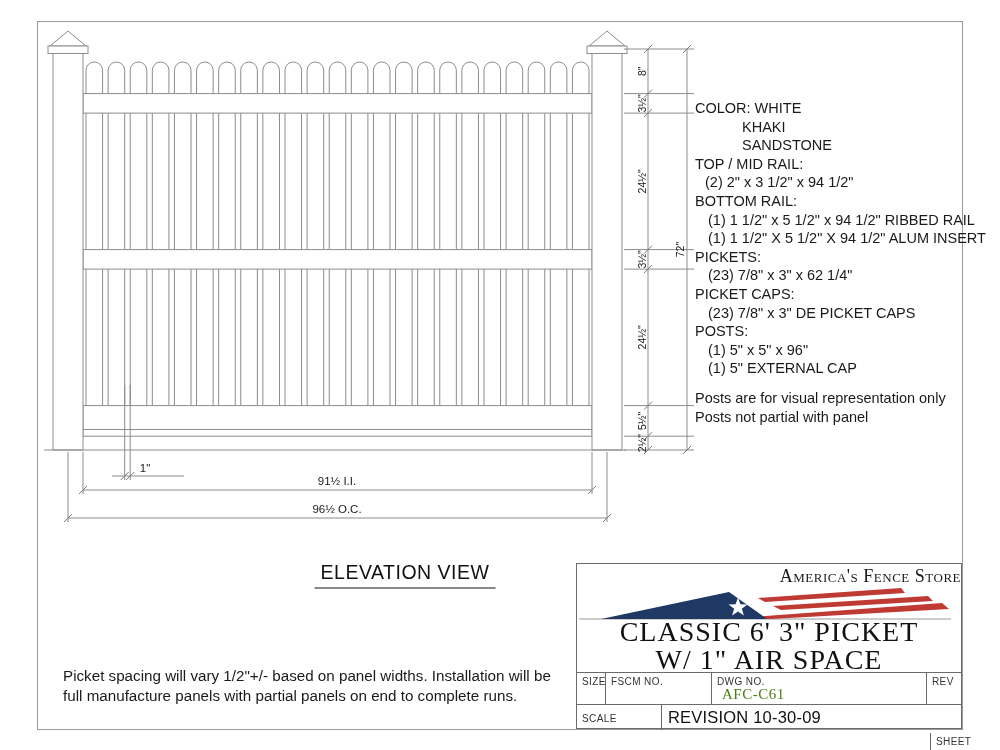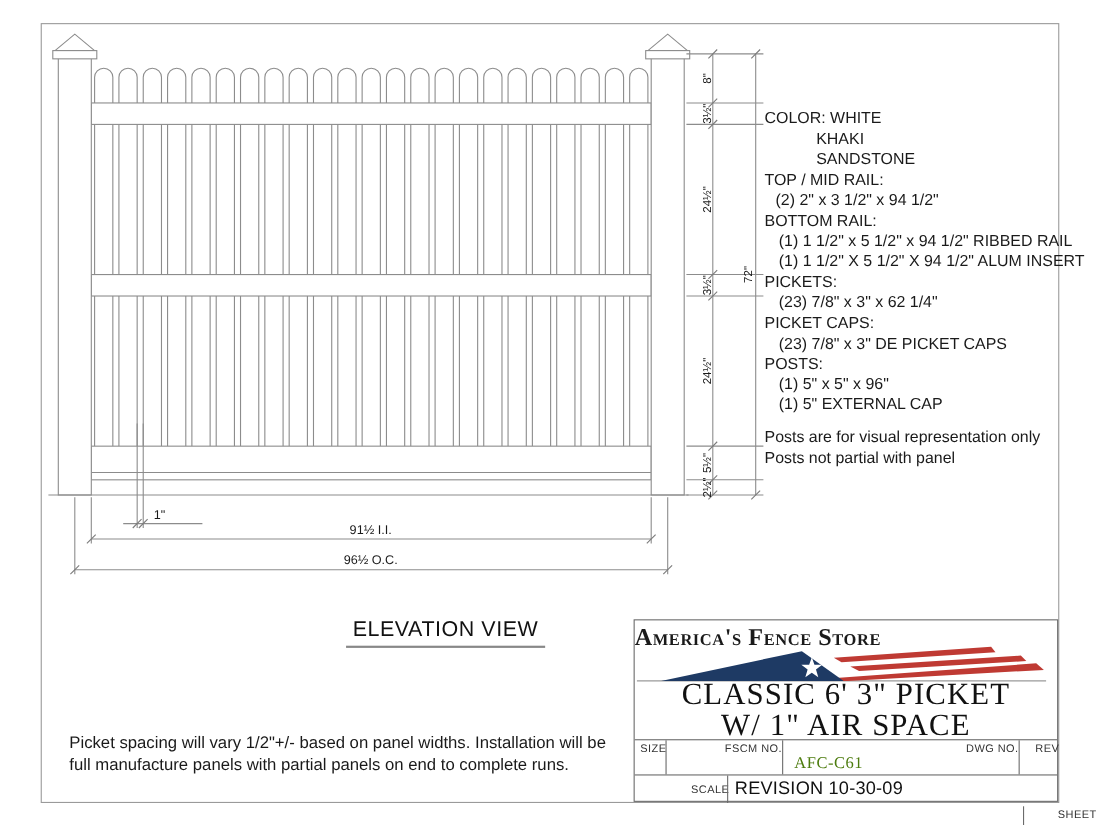--- a/index.html
+++ b/index.html
@@ -17,38 +17,38 @@
   
   #elevation-label{position:absolute;left:405px;top:561px;transform:translateX(-50%);
     font-size:19.5px;letter-spacing:.5px;color:#111;border-bottom:2px solid #888;
     padding:0 6px 3px 6px;white-space:nowrap;}
   
   #footnote{position:absolute;left:63px;top:666px;width:480px;font-size:15.2px;
     line-height:19.5px;white-space:nowrap;}
   
   #title-block{position:absolute;left:576px;top:563px;width:386px;height:166px;
     border:1px solid #6b6b6b;box-sizing:border-box;}
-  #brand-name{position:absolute;left:0;top:2px;width:100%;text-align:left;
-    font-family:"Liberation Serif",serif;font-variant:small-caps;font-weight:bold;
-    font-size:22px;letter-spacing:.5px;}
+  #brand-name{position:absolute;left:0;top:2px;width:100%;text-align:right;
+    font-family:"Liberation Serif",serif;font-variant:small-caps;font-weight:normal;
+    font-size:18px;letter-spacing:.5px;}
   #brand-logo{position:absolute;left:0;top:22px;}
   .title-line{position:absolute;left:0;width:100%;text-align:center;
     font-family:"Liberation Serif",serif;font-size:28px;letter-spacing:1px;color:#111;
     white-space:nowrap;}
   #title-line1{top:52px;}
   #title-line2{top:80px;}
   .tb-row{position:absolute;left:0;width:100%;box-sizing:border-box;
     border-top:1px solid #6b6b6b;}
   #tb-row1{top:108px;height:32px;}
   #tb-row2{top:140px;height:26px;}
   .tb-cell{position:absolute;top:0;height:100%;box-sizing:border-box;
     border-left:1px solid #6b6b6b;}
   .tb-cell.first{border-left:none;}
   .tb-label{font-size:10px;color:#333;letter-spacing:.4px;padding:3px 0 0 5px;
-    white-space:nowrap;text-align:right;}
+    white-space:nowrap;}
   #dwg-value{position:absolute;left:10px;top:13px;font-family:"Liberation Serif",serif;
     font-size:15px;letter-spacing:.5px;color:#4d7c0f;}
   #scale-label{padding-top:8px;}
   #revision-text{position:absolute;left:6px;top:3px;font-size:16.5px;color:#111;
     letter-spacing:.2px;white-space:nowrap;}
 </style>
 </head>
 <body>
 
 <div id="page">

